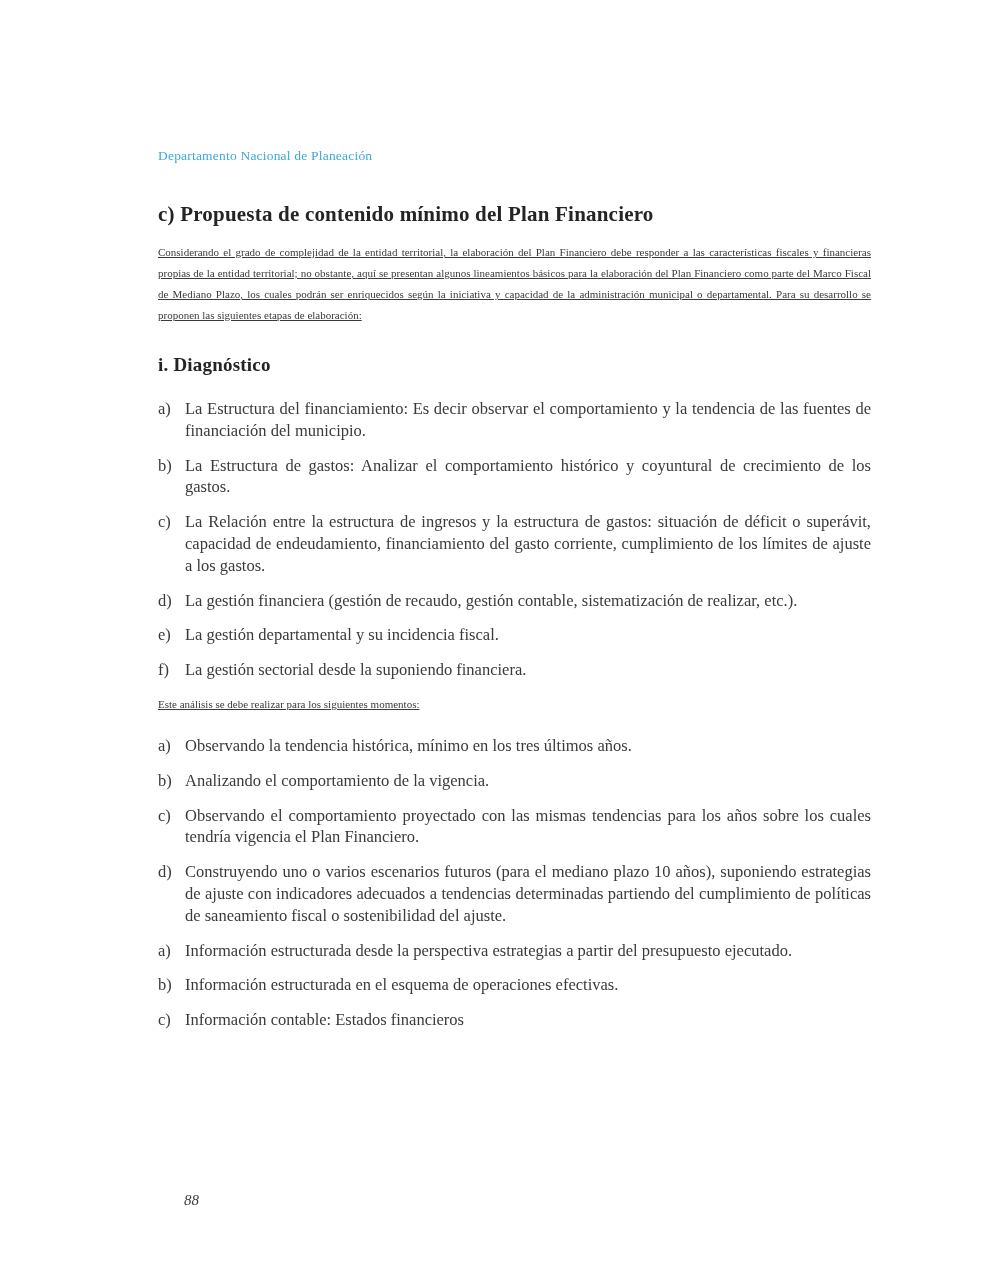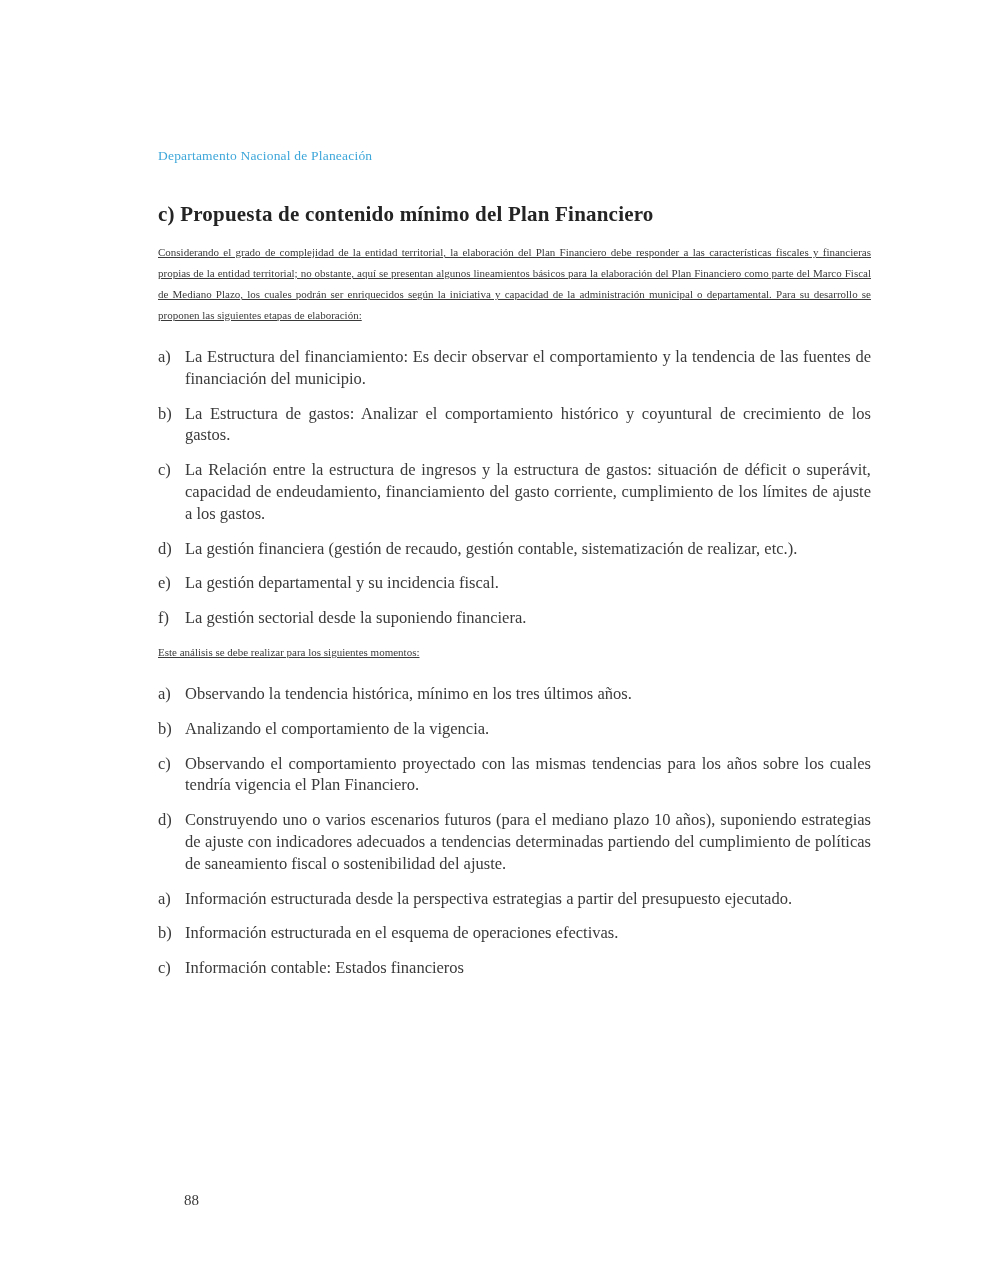--- a/index.html
+++ b/index.html
@@ -65,36 +65,38 @@
   }
   .list-text {
     flex: 1 1 auto;
     text-align: justify;
   }
   .page-number {
     position: absolute;
     left: 160px;
     top: 1192px;
     font-size: 15px;
+    font-style: italic;
     color: #3a3a3a;
     padding-left: 24px;
   }
 </style>
 </head>
 <body>
 
 <div class="page">
   <div class="content">
 
     <div class="doc-header">Departamento Nacional de Planeación</div>
 
     <h1 class="doc-title">c) Propuesta de contenido mínimo del Plan Financiero</h1>
 
     <p class="body-text">Considerando el grado de complejidad de la entidad territorial, la elaboración del Plan Financiero debe responder a las características fiscales y financieras propias de la entidad territorial; no obstante, aquí se presentan algunos lineamientos básicos para la elaboración del Plan Financiero como parte del Marco Fiscal de Mediano Plazo, los cuales podrán ser enriquecidos según la iniciativa y capacidad de la administración municipal o departamental. Para su desarrollo se proponen las siguientes etapas de elaboración:</p>
 
+    <h2 class="section-title">i. Diagnóstico</h2>
 
 
     <div class="lettered-list">
       <div class="list-item">
         <span class="list-marker">a)</span>
         <span class="list-text">La Estructura del financiamiento: Es decir observar el comportamiento y la tendencia de las fuentes de financiación del municipio.</span>
       </div>
       <div class="list-item">
         <span class="list-marker">b)</span>
         <span class="list-text">La Estructura de gastos: Analizar el comportamiento histórico y coyuntural de crecimiento de los gastos.</span>

